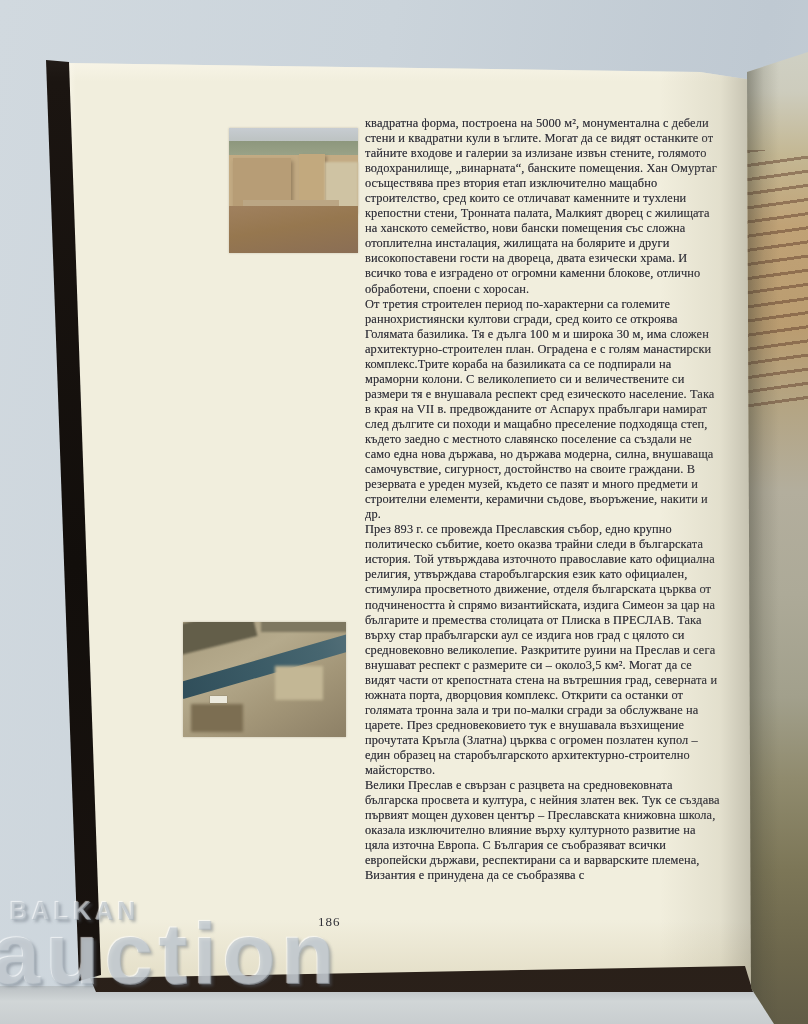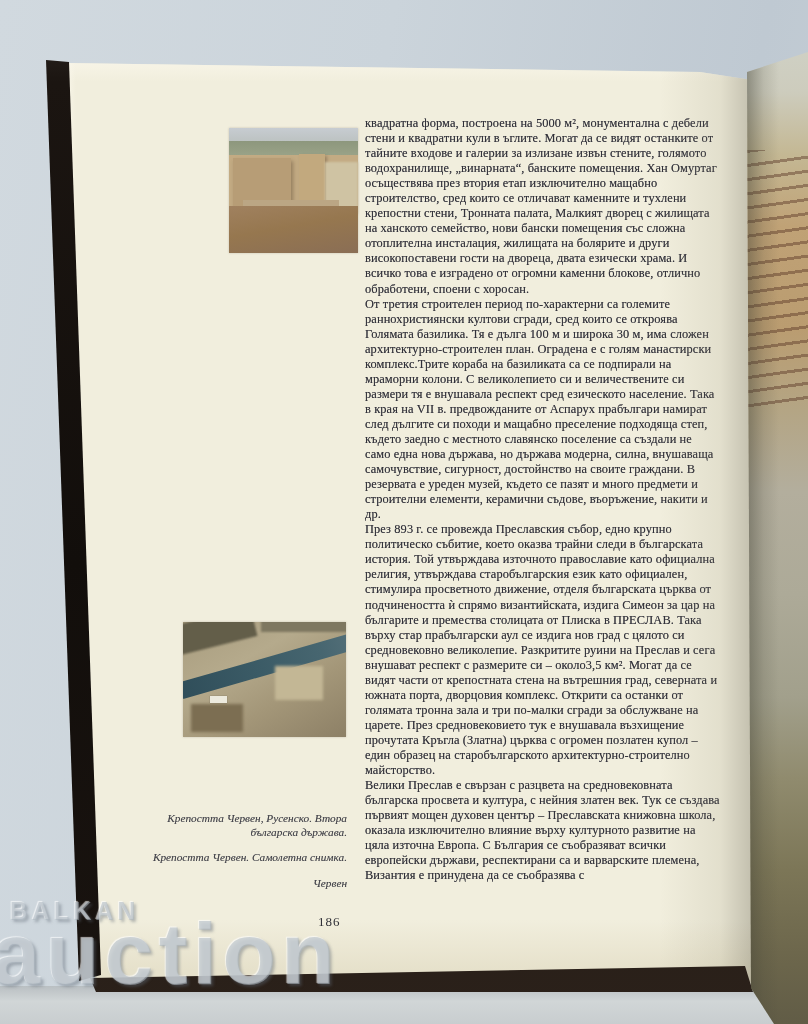--- a/index.html
+++ b/index.html
@@ -119,25 +119,20 @@
       <div class="abs label"></div>
     </div>
 
     <div class="abs textcol">
       <p>квадратна форма, построена на 5000 м², монументална с дебели стени и квадратни кули в ъглите. Могат да се видят останките от тайните входове и галерии за излизане извън стените, голямото водохранилище, „винарната“, банските помещения. Хан Омуртаг осъществява през втория етап изключително мащабно строителство, сред които се отличават каменните и тухлени крепостни стени, Тронната палата, Малкият дворец с жилищата на ханското семейство, нови бански помещения със сложна отоплителна инсталация, жилищата на болярите и други високопоставени гости на двореца, двата езически храма. И всичко това е изградено от огромни каменни блокове, отлично обработени, споени с хоросан.</p>
       <p>От третия строителен период по-характерни са големите раннохристиянски култови сгради, сред които се откроява Голямата базилика. Тя е дълга 100 м и широка 30 м, има сложен архитектурно-строителен план. Оградена е с голям манастирски комплекс.Трите кораба на базиликата са се подпирали на мраморни колони. С великолепието си и величествените си размери тя е внушавала респект сред езическото население. Така в края на VII в. предвожданите от Аспарух прабългари намират след дългите си походи и мащабно преселение подходяща степ, където заедно с местното славянско поселение са създали не само една нова държава, но държава модерна, силна, внушаваща самочувствие, сигурност, достойнство на своите граждани. В резервата е уреден музей, където се пазят и много предмети и строителни елементи, керамични съдове, въоръжение, накити и др.</p>
       <p>През 893 г. се провежда Преславския събор, едно крупно политическо събитие, което оказва трайни следи в българската история. Той утвърждава източното православие като официална религия, утвърждава старобългарския език като официален, стимулира просветното движение, отделя българската църква от подчинеността ѝ спрямо византийската, издига Симеон за цар на българите и премества столицата от Плиска в ПРЕСЛАВ. Така върху стар прабългарски аул се издига нов град с цялото си средновековно великолепие. Разкритите руини на Преслав и сега внушават респект с размерите си – около3,5 км². Могат да се видят части от крепостната стена на вътрешния град, северната и южната порта, дворцовия комплекс. Открити са останки от голямата тронна зала и три по-малки сгради за обслужване на царете. През средновековието тук е внушавала възхищение прочутата Кръгла (Златна) църква с огромен позлатен купол – един образец на старобългарското архитектурно-строително майсторство.</p>
       <p>Велики Преслав е свързан с разцвета на средновековната българска просвета и култура, с нейния златен век. Тук се създава първият мощен духовен център – Преславската книжовна школа, оказала изключително влияние върху културното развитие на цяла източна Европа. С България се съобразяват всички европейски държави, респектирани са и варварските племена, Византия е принудена да се съобразява с</p>
     </div>
 
-    <div class="abs captions">
-      <p>Крепостта Червен, Русенско. Втора българска държава.</p>
-      <p>Крепостта Червен. Самолетна снимка.</p>
-      <p>Червен</p>
-    </div>
 
     <div class="abs pagenum">186</div>
 
     <div class="abs gutter"></div>
   </div>
 
   <div class="abs cover"></div>
   <div class="abs botedge"></div>
 
   <div class="abs pageR">

